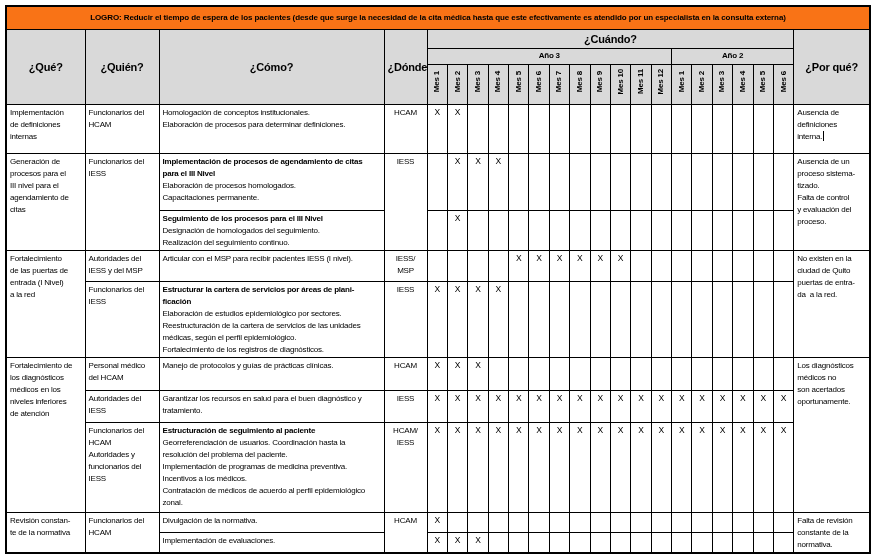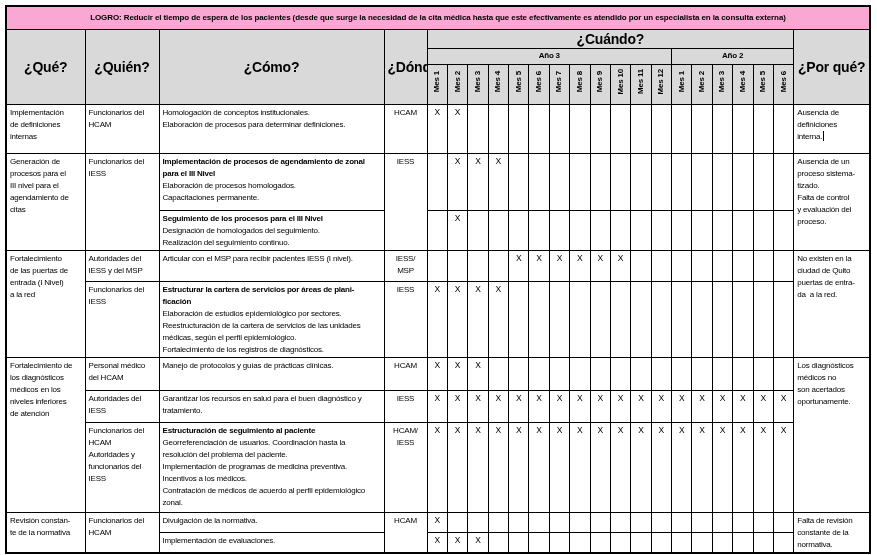--- a/index.html
+++ b/index.html
@@ -21,23 +21,23 @@
     letter-spacing:-0.2px;
     text-align:left;font-weight:normal;
     overflow:hidden;
   }
   .matrix thead th{
     background:var(--header-bg,#d9d9d9);
     text-align:center;vertical-align:middle;
     font-weight:bold;white-space:nowrap;
   }
   tr.logro-row th{
-    background:#f9a8d4;font-size:8px;letter-spacing:-0.1px;text-align:center;
-  }
-  th.hq{font-size:14px;}
+    background:#f97316;font-size:8px;letter-spacing:-0.1px;text-align:center;
+  }
+  th.hq{font-size:11px;}
   th.mes-h{padding:0;vertical-align:middle;}
   .vtext{
     display:inline-block;
     writing-mode:vertical-rl;
     transform:rotate(180deg);
     font-size:8px;font-weight:bold;white-space:nowrap;
     letter-spacing:-0.2px;
   }
   td.que{font-weight:normal;white-space:pre;padding-top:2px;}
   td.quien{white-space:pre;padding-top:2px;}
@@ -152,21 +152,21 @@
         </tr>
         <tr style="height: 57px; padding-left: 40px;">
           <td class="que" rowspan="2">Generación de
 procesos para el
 III nivel para el
 agendamiento de
 citas</td>
           <td class="quien" rowspan="2">Funcionarios del
 IESS</td>
           <td class="como">
-            <div class="como-title">Implementación de procesos de agendamiento de zonal
+            <div class="como-title">Implementación de procesos de agendamiento de citas
 para el III Nivel</div>
             <div class="como-lines">Elaboración de procesos homologados.
 Capacitaciones permanente.</div>
           </td>
           <td class="donde" rowspan="2">IESS</td>
           <td class="mes"></td>
           <td class="mes"><span>X</span></td>
           <td class="mes"><span>X</span></td>
           <td class="mes"><span>X</span></td>
           <td class="mes"></td>

